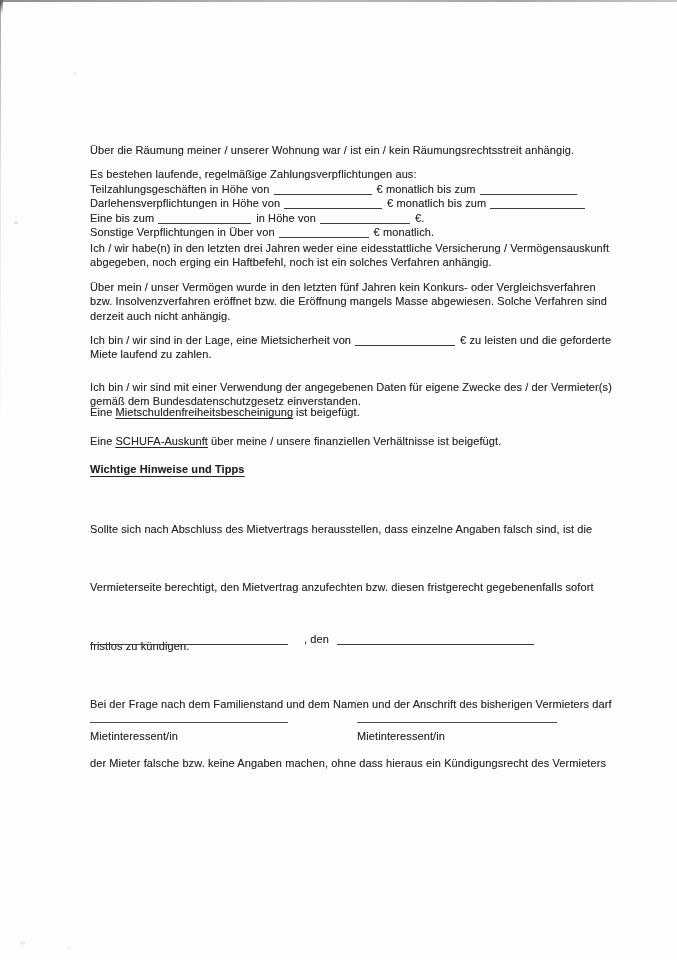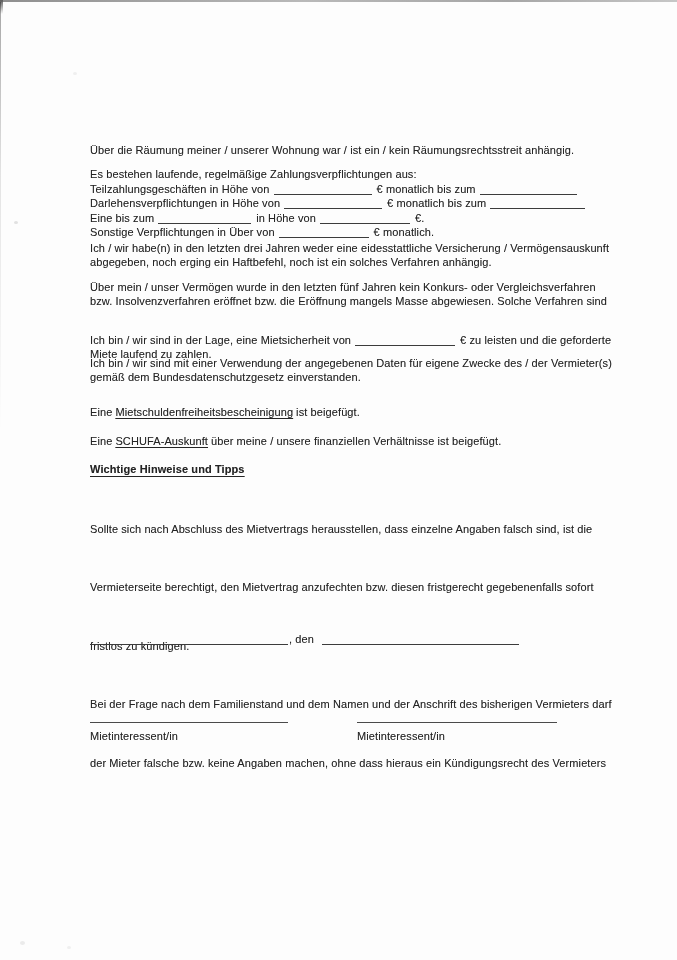--- a/index.html
+++ b/index.html
@@ -36,21 +36,21 @@
     display:inline-block;height:10px;
     border-bottom:1px solid #3c3c3c;
     position:relative;top:2px;
     margin:0 5px 0 4px;
   }
   .u{text-decoration:underline;text-underline-offset:2px;text-decoration-thickness:1px;}
   .attach span{margin-right:3px;}
   .heading{font-weight:bold;}
   .heading span{text-decoration:underline;text-underline-offset:3px;}
   .dateline .blank{margin:0;}
-  .dateline .den{margin:0 0 0 1px;text-align:right;}
+  .dateline .den{margin:0 0 0 16px;text-align:right;}
   .dateline .blank.second{margin-left:8px;}
   .sigline{position:absolute;top:722px;height:1px;background:#4a4a4a;}
   .sigline.left{left:90px;width:198px;}
   .sigline.right{left:357px;width:200px;}
   .siglabel{position:absolute;top:730px;white-space:nowrap;}
   .siglabel.left{left:90px;}
   .siglabel.right{left:357px;}
 </style>
 </head>
 <body>
@@ -86,30 +86,31 @@
   </div>
 
   <div class="block para" style="top:241px">
     <div class="line">Ich / wir habe(n) in den letzten drei Jahren weder eine eidesstattliche Versicherung / Vermögensauskunft</div>
     <div class="line">abgegeben, noch erging ein Haftbefehl, noch ist ein solches Verfahren anhängig.</div>
   </div>
 
   <div class="block para" style="top:280px">
     <div class="line">Über mein / unser Vermögen wurde in den letzten fünf Jahren kein Konkurs- oder Vergleichsverfahren</div>
     <div class="line">bzw. Insolvenzverfahren eröffnet bzw. die Eröffnung mangels Masse abgewiesen. Solche Verfahren sind</div>
+    <div class="line">derzeit auch nicht anhängig.</div>
   </div>
 
   <div class="block para" style="top:333px">
     <div class="line">
       <span>Ich bin / wir sind in der Lage, eine Mietsicherheit von</span><span class="blank" style="width:100px"></span><span>€ zu leisten und die geforderte</span>
     </div>
     <div class="line">Miete laufend zu zahlen.</div>
   </div>
 
-  <div class="block para" style="top:356px">
+  <div class="block para" style="top:380px">
     <div class="line">Ich bin / wir sind mit einer Verwendung der angegebenen Daten für eigene Zwecke des / der Vermieter(s)</div>
     <div class="line">gemäß dem Bundesdatenschutzgesetz einverstanden.</div>
   </div>
 
   <div class="block attach" style="top:406px">
     <div class="line">
       <span>Eine</span><span class="u">Mietschuldenfreiheitsbescheinigung</span><span>ist beigefügt.</span>
     </div>
   </div>
 

